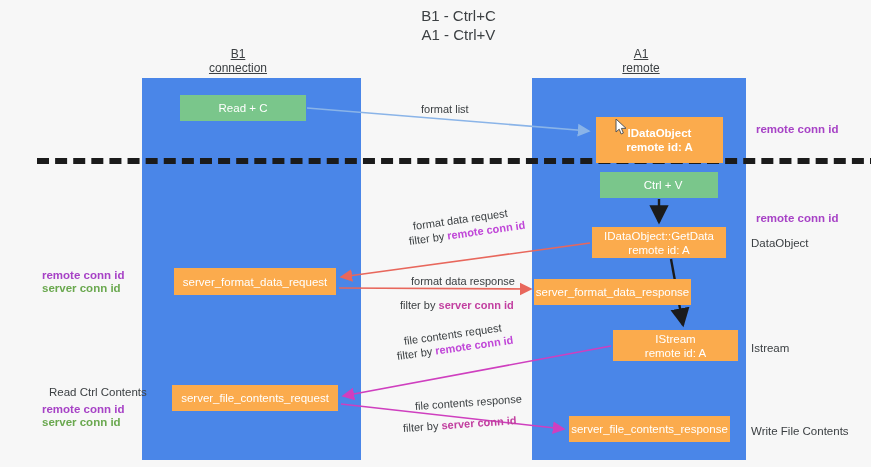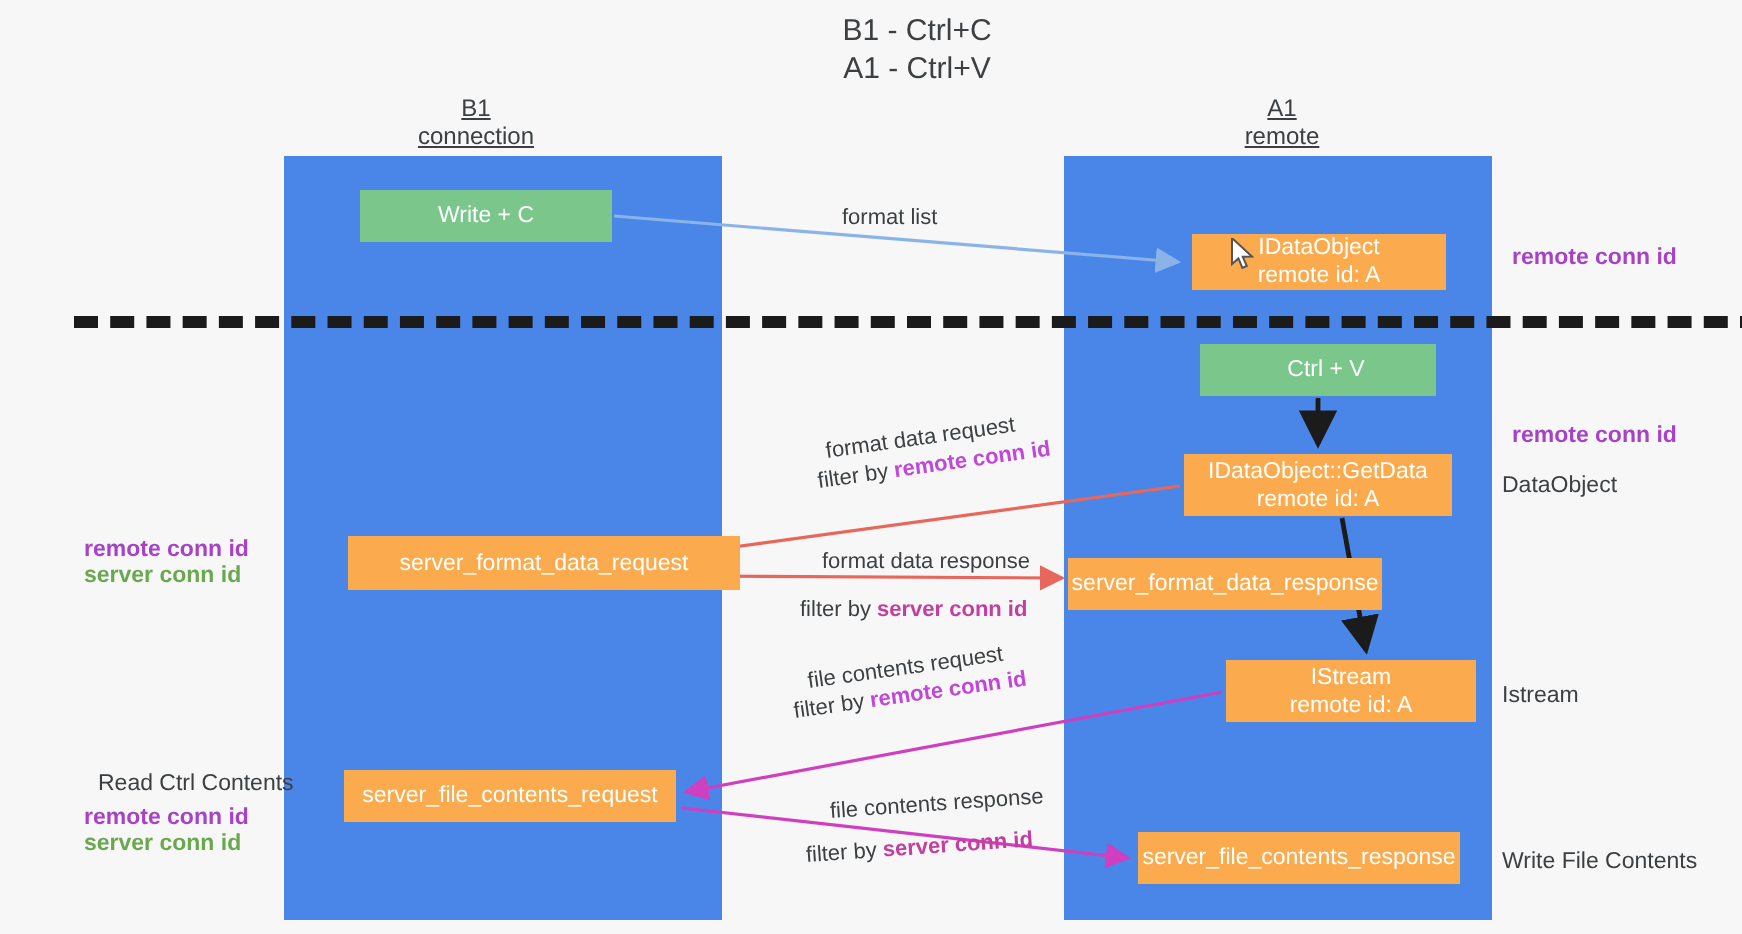--- a/index.html
+++ b/index.html
@@ -75,24 +75,24 @@
     color: #ffffff;
     font-size: 11.5px;
     line-height: 14px;
     text-align: center;
     padding: 2px 4px;
   }
   .node.green { background: #76c893; background: #7ac68b; }
   .node.orange { background: #f9a74b; background: #fbab4d; }
 
   #n-ctrlc   { left: 157px; top: 95px;  width: 126px; height: 26px; }
-  #n-idataobj{ left: 573px; top: 117px; width: 127px; height: 28px; }
+  #n-idataobj{ left: 573px; top: 117px; width: 127px; height: 46px; font-weight: bold; }
   #n-ctrlv   { left: 577px; top: 172px; width: 118px; height: 26px; padding-left: 12px; }
   #n-getdata { left: 569px; top: 227px; width: 134px; height: 31px; }
-  #n-sfdreq  { left: 151px; top: 268px; width: 196px; height: 27px; }
+  #n-sfdreq  { left: 151px; top: 268px; width: 162px; height: 27px; }
   #n-sfdresp { left: 511px; top: 279px; width: 157px; height: 26px; }
   #n-istream { left: 590px; top: 330px; width: 125px; height: 31px; }
   #n-sfcreq  { left: 149px; top: 385px; width: 166px; height: 26px; }
   #n-sfcresp { left: 546px; top: 416px; width: 161px; height: 26px; }
 
   
   #cursor-glyph {
     position: absolute;
     left: 592px;
     top: 119px;
@@ -196,21 +196,21 @@
     <path d="M648,259 L660,325" stroke="#1b1b1b" stroke-width="2.4" fill="none" marker-end="url(#ah-black)"></path>
 
     <path d="M588,346 L320,396" stroke="#cf3fbf" stroke-width="1.6" fill="none" marker-end="url(#ah-magenta)"></path>
 
     <path d="M318,404 L541,429" stroke="#cf3fbf" stroke-width="1.6" fill="none" marker-end="url(#ah-magenta)"></path>
   </svg>
 
   <div id="divider"></div>
 
   <div class="node green" id="n-ctrlc">
-    <span>Write + C</span>
+    <span>Read + C</span>
   </div>
 
   <div class="node orange" id="n-idataobj">
     <span>IDataObject</span>
     <span>remote id: A</span>
   </div>
 
   <svg id="cursor-glyph" viewBox="0 0 14 16" xmlns="http://www.w3.org/2000/svg">
     <path d="M1,0 L1,13 L4.2,10.2 L6.2,15 L8.4,14 L6.4,9.4 L11,9.3 z" fill="#ffffff" stroke="#555555" stroke-width="1"></path>
   </svg>

